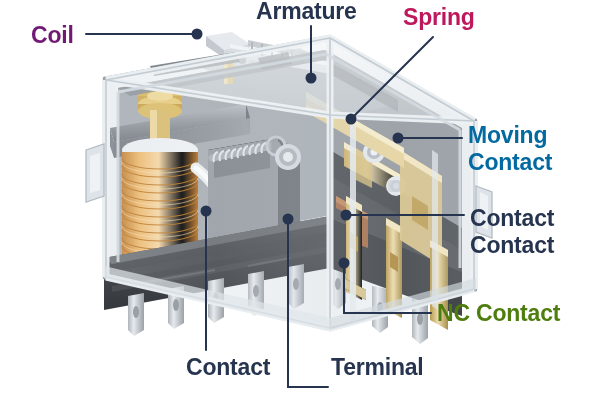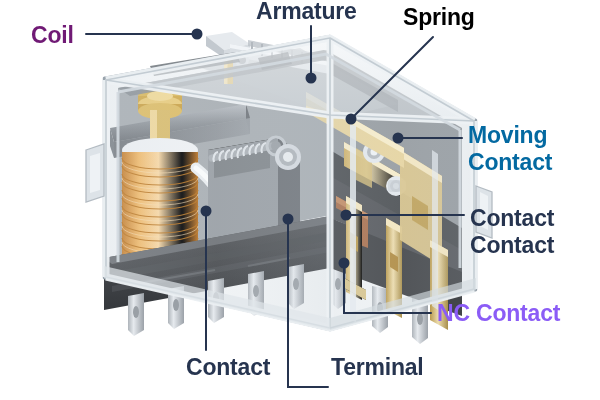--- a/index.html
+++ b/index.html
@@ -406,21 +406,21 @@
           <circle cx="344" cy="263" r="5.5" fill="#26344f"></circle>
           <circle cx="288" cy="219" r="5.5" fill="#26344f"></circle>
           <circle cx="206" cy="211" r="5.5" fill="#26344f"></circle>
         </g>
     </g>
   </svg>
 
   <div id="labels">
       <div class="lbl" style="left: 31px; top: 22px; color: #701a75;"><div>Coil</div></div>
       <div class="lbl" style="left: 256px; top: -2px; color: rgb(38, 52, 79);"><div>Armature</div></div>
-      <div class="lbl" style="left: 403px; top: 4px; color: #000000;"><div>Spring</div></div>
+      <div class="lbl" style="left: 403px; top: 4px; color: #be185d;"><div>Spring</div></div>
       <div class="lbl two" style="left: 468px; top: 122px; color: #0369a1;"><div>Moving</div><div>Contact</div></div>
       <div class="lbl two" style="left: 470px; top: 205px; color: rgb(38, 52, 79);"><div>Contact</div><div>Contact</div></div>
-      <div class="lbl" style="left: 437px; top: 300px; color: #8b5cf6;"><div>NC Contact</div></div>
+      <div class="lbl" style="left: 437px; top: 300px; color: #4d7c0f;"><div>NC Contact</div></div>
       <div class="lbl two" style="left: 331px; top: 354px; color: rgb(38, 52, 79);"><div>Terminal</div></div>
       <div class="lbl two" style="left: 186px; top: 354px; color: rgb(38, 52, 79);"><div>Contact</div></div>
     </div>
 
 </div>
 
 </body></html>

